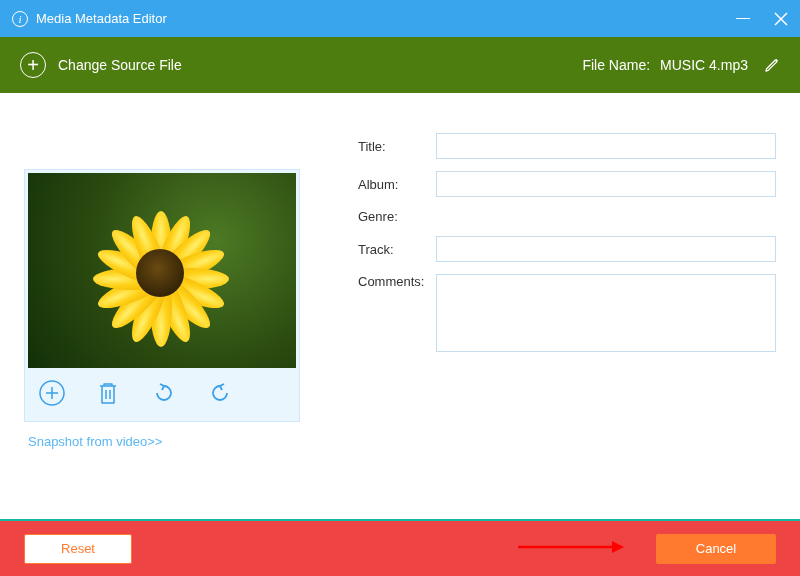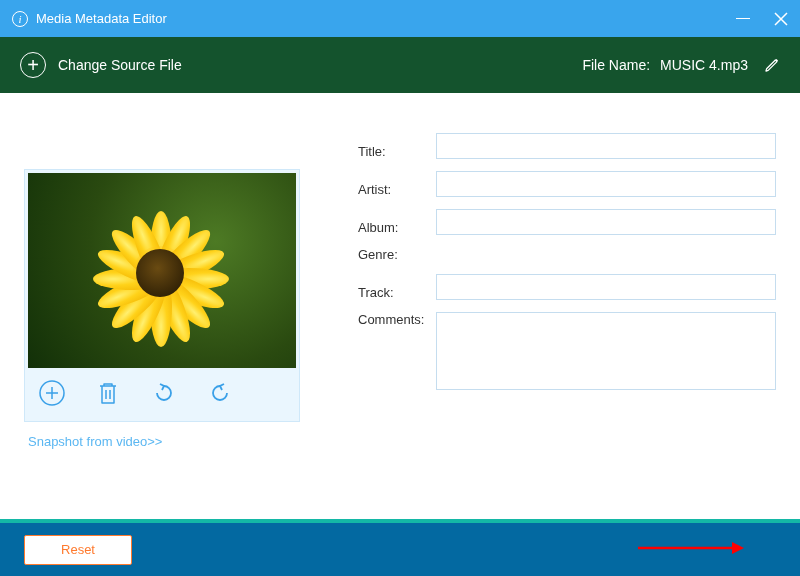--- a/index.html
+++ b/index.html
@@ -6,21 +6,21 @@
 body { width: 800px; height: 576px; background: #fff; overflow: hidden; position: relative; }
 
 .titlebar { height: 37px; background: #39a5ed; display: flex; align-items: center; padding: 0 12px; color: #fff; font-size: 13px; }
 .titlebar .info-icon { width: 16px; height: 16px; border: 1.2px solid #fff; border-radius: 50%; display: flex; align-items: center; justify-content: center; font-size: 11px; font-style: italic; font-family: Georgia, serif; margin-right: 8px; }
 .titlebar .title { flex: 0 0 auto; }
 .titlebar .spacer { flex: 1; }
 .titlebar .win-ctrl { display: flex; gap: 24px; align-items: center; }
 .titlebar .min-icon { width: 14px; height: 0; border-top: 1.5px solid #fff; }
 .titlebar .close-icon svg { display: block; }
 
-.toolbar { height: 56px; background: #14532d; display: flex; align-items: center; padding: 0 20px; color: #fff; font-size: 14px; }
+.toolbar { height: 56px; background: #4d7c0f; display: flex; align-items: center; padding: 0 20px; color: #fff; font-size: 14px; }
 .toolbar .plus-circle { width: 26px; height: 26px; border: 1.5px solid #fff; border-radius: 50%; display: flex; align-items: center; justify-content: center; margin-right: 12px; }
 .toolbar .plus-circle::before { content: "+"; font-size: 20px; font-weight: 300; line-height: 1; color: #fff; }
 .toolbar .change-src { cursor: pointer; }
 .toolbar .spacer { flex: 1; }
 .toolbar .filename-label { margin-right: 10px; }
 .toolbar .filename-val { margin-right: 16px; }
 .toolbar .pencil-icon { width: 16px; height: 16px; }
 
 .content { padding: 40px 24px 0 24px; display: flex; height: 424px; }
 
@@ -30,29 +30,29 @@
 .thumb-img .bg1 { position: absolute; inset: 0; background: radial-gradient(circle at 70% 35%, #4d7a24 0%, #2a4a10 55%, #123008 100%); }
 .thumb-img .petal-ring { position: absolute; left: 132px; top: 100px; width: 0; height: 0; }
 .thumb-img .petal { position: absolute; left: -10px; top: -62px; width: 22px; height: 68px; background: radial-gradient(ellipse at 50% 30%, #fff070 0%, #ffd21a 40%, #f2b400 100%); border-radius: 50% 50% 48% 48% / 60% 60% 40% 40%; transform-origin: 50% 100%; }
 .thumb-img .center { position: absolute; left: 108px; top: 76px; width: 48px; height: 48px; border-radius: 50%; background: radial-gradient(circle at 45% 40%, #6a4b12 0%, #3d2a08 60%, #1f1504 100%); box-shadow: 0 0 0 3px rgba(255,200,30,0.3); }
 .thumb-tools { height: 50px; display: flex; align-items: center; gap: 28px; padding: 0 10px; }
 .tool-btn { width: 28px; height: 28px; display: flex; align-items: center; justify-content: center; color: #3aa0e8; cursor: pointer; }
 .tool-btn svg { display: block; }
 .snapshot-link { color: #5bb7f2; font-size: 13px; padding: 12px 4px; cursor: pointer; display: block; }
 
 .right-col { flex: 1; padding-left: 58px; }
-.form-row { display: flex; align-items: flex-end; margin-bottom: 12px; }
+.form-row { display: flex; align-items: center; margin-bottom: 12px; }
 .form-row.tall { align-items: flex-start; }
 .form-label { width: 78px; flex: 0 0 78px; font-size: 13px; color: #323232; }
 .form-input { flex: 1; height: 26px; border: 1px solid #c5ddef; padding: 0 8px; font-size: 13px; background: #fff; outline: none; }
 .form-select { flex: 1; height: 28px; border: 1px solid #c5ddef; padding: 0 10px; font-size: 13px; background: #fff; display: flex; align-items: center; position: relative; color: #323232; cursor: pointer; }
 .form-select .chev { position: absolute; right: 10px; top: 50%; transform: translateY(-50%); color: #3aa0e8; }
 .form-textarea { flex: 1; height: 78px; border: 1px solid #c5ddef; padding: 6px 8px; font-size: 13px; background: #fff; resize: none; outline: none; }
 
-.footer { position: absolute; left: 0; right: 0; bottom: 0; height: 57px; background: #0369a1; border-top: 4px solid #14b8a6; display: flex; align-items: center; padding: 0 24px; }
+.footer { position: absolute; left: 0; right: 0; bottom: 0; height: 57px; background: #ef4444; border-top: 2px solid #14b8a6; display: flex; align-items: center; padding: 0 24px; }
 .btn { height: 30px; border-radius: 2px; font-size: 13px; display: flex; align-items: center; justify-content: center; cursor: pointer; border: none; }
 .btn.reset { width: 108px; border: 1px solid #ff7a2e; background: #fff; color: #ff7a2e; }
 .footer .spacer { flex: 1; }
 .arrow-annot { margin-right: 30px; }
 .save-wrap { border: 4px solid #ec008c; padding: 4px; margin-right: 14px; }
 .btn.primary { width: 120px; background: #ff7a2e; color: #fff; }
 .btn.cancel { width: 120px; background: #ff7a2e; color: #fff; }
 </style>
 </head>
 <body>
@@ -137,24 +137,20 @@
     </div>
     <a class="snapshot-link">Snapshot from video&gt;&gt;</a>
   </div>
 
   <div class="right-col">
     <div class="form-row">
       <div class="form-label">Title:</div>
       <input class="form-input" value="" style="">
     </div>
     <div class="form-row">
-      <div class="form-label">Artist:</div>
-      <input class="form-input" value="" style="">
-    </div>
-    <div class="form-row">
       <div class="form-label">Album:</div>
       <input class="form-input" value="" style="">
     </div>
     <div class="form-row">
       <div class="form-label">Genre:</div>
     </div>
     <div class="form-row">
       <div class="form-label">Track:</div>
       <input class="form-input" value="" style="">
     </div>
@@ -167,13 +163,14 @@
 
 <div class="footer">
   <button class="btn reset">Reset</button>
   <div class="spacer"></div>
   <div class="arrow-annot">
     <svg width="110" height="16" viewBox="0 0 110 16">
         <line x1="2" y1="8" x2="96" y2="8" stroke="#ff0000" stroke-width="2.5"></line>
         <path d="M96 2 L108 8 L96 14 Z" fill="#ff0000"></path>
       </svg>
   </div>
+  <button class="btn cancel">Cancel</button>
 </div>
 
 </body></html>

